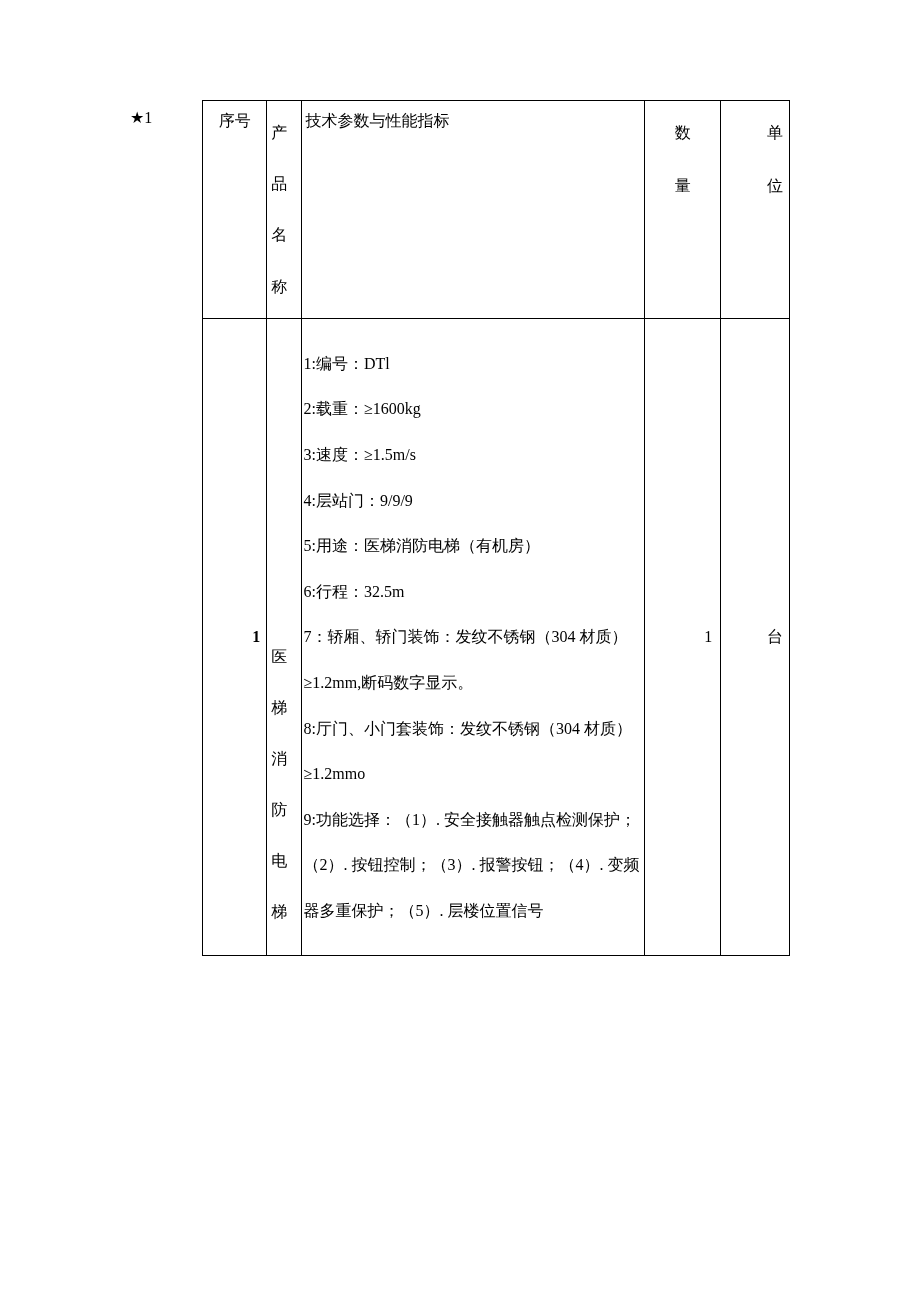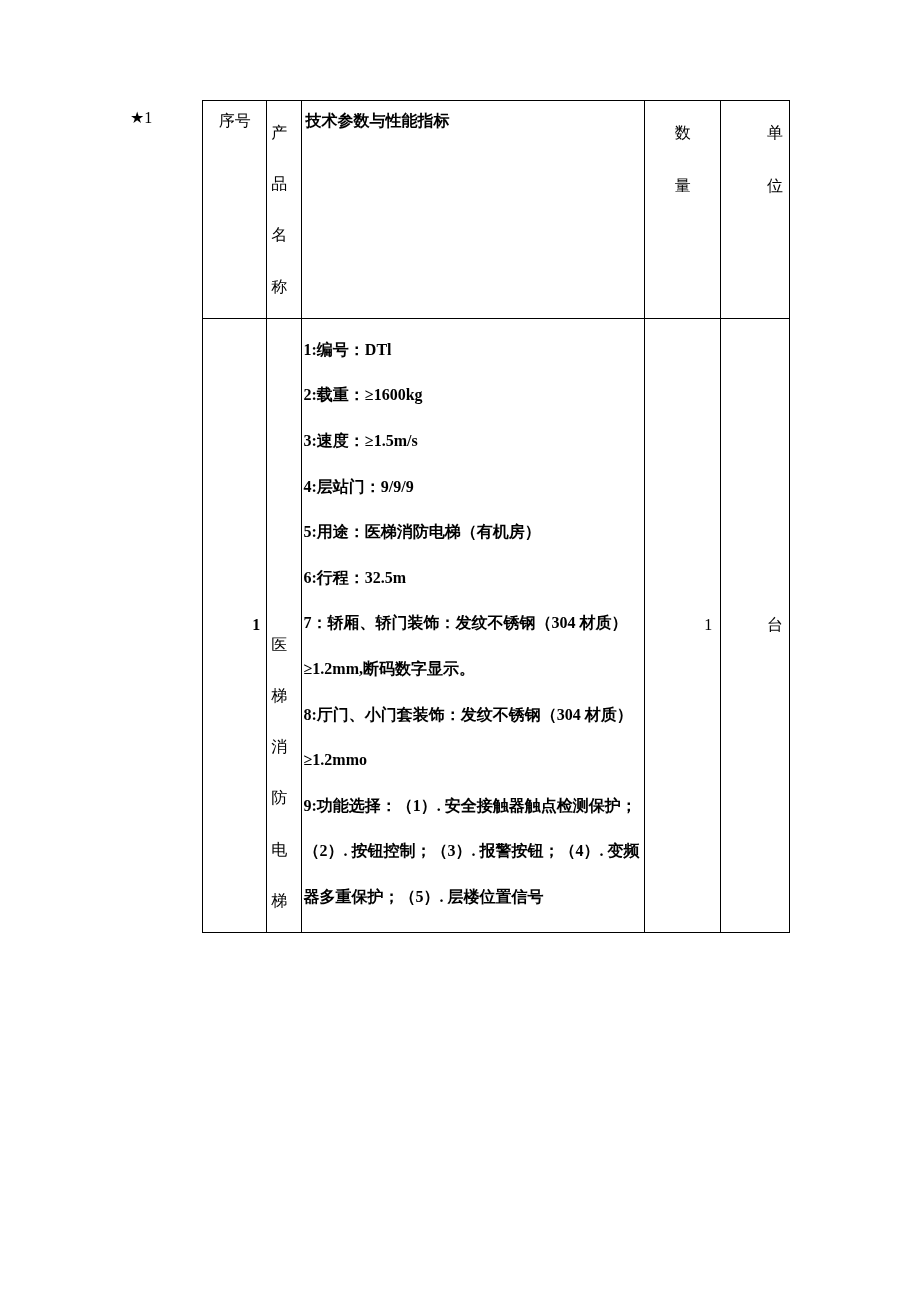--- a/index.html
+++ b/index.html
@@ -39,21 +39,20 @@
       width: 52px;
       text-align: center;
     }
     .col-name {
       width: 28px;
       text-align: left;
     }
     .col-spec {
       width: 280px;
       text-align: left;
-      font-weight: bold;
     }
     .col-qty {
       width: 62px;
       text-align: center;
     }
     .col-unit {
       width: 56px;
       text-align: right;
     }
     .header-cell {
@@ -62,21 +61,21 @@
     .vertical-text span {
       display: block;
       line-height: 3.2;
     }
     .vertical-text-2 span {
       display: block;
       line-height: 3.2;
     }
     .spec-content {
       line-height: 2.85;
-      padding: 8px 2px;
+      padding: 22px 2px;
     }
     .data-seq {
       font-weight: bold;
       text-align: right;
       vertical-align: middle;
       padding-right: 6px;
     }
     .data-name {
       vertical-align: middle;
       padding-top: 300px;

